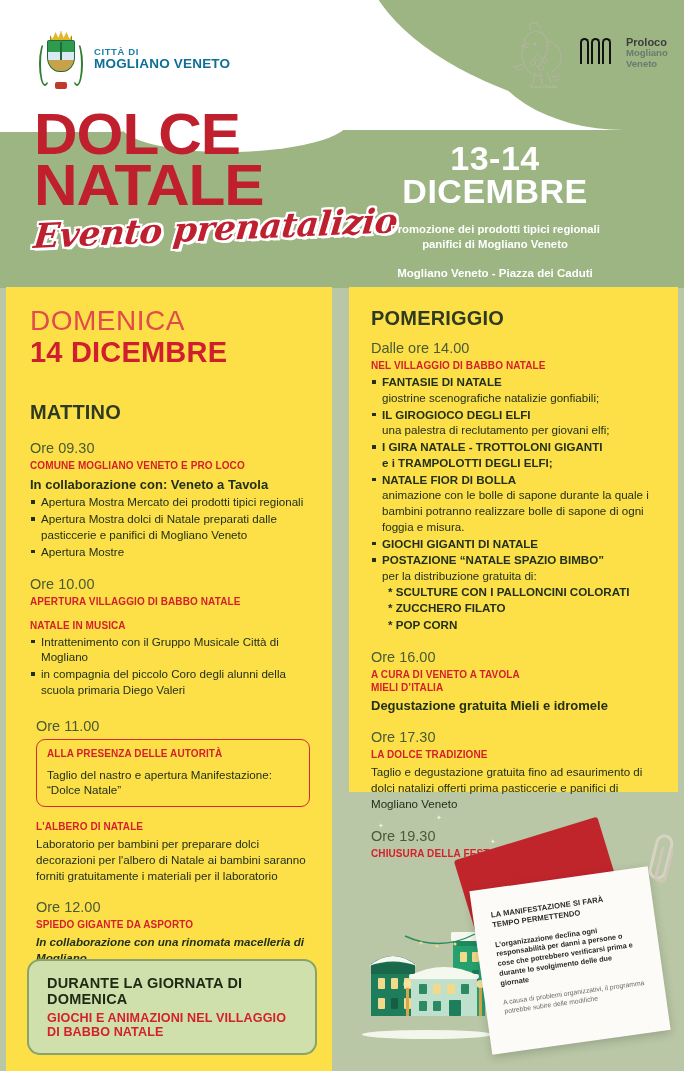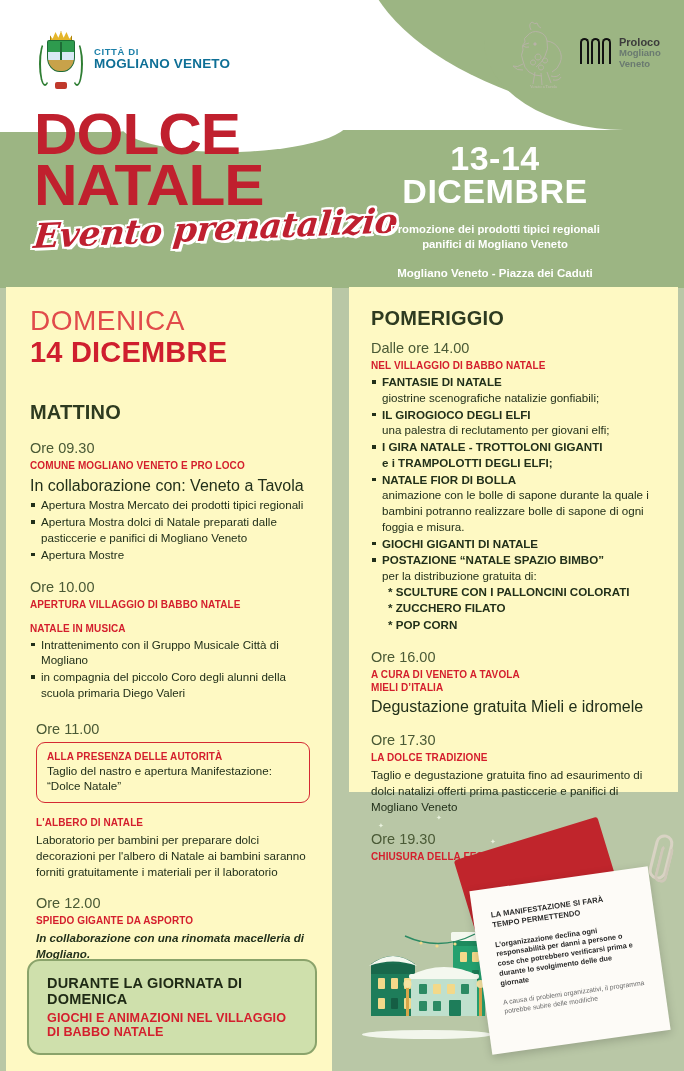--- a/index.html
+++ b/index.html
@@ -88,21 +88,21 @@
   }
   .crest .wreath-l { left: 1px; border-right-color: transparent; border-top-color: transparent; }
   .crest .wreath-r { right: 1px; border-left-color: transparent; border-top-color: transparent; }
   .crest .ribbon { position:absolute; left:17px; bottom:1px; width:12px; height:7px; background:#c0392b; border-radius:2px; }
   .city-text { line-height: 1.05; }
   .citta-di { font-size: 9.5px; letter-spacing: .6px; color: #1b7fa8; font-weight: 600; }
   .city-name { font-size: 13.5px; letter-spacing: .2px; color: #0e6f96; font-weight: 800; font-stretch: condensed; }
 
   
   .rooster { position: absolute; left: 505px; top: 20px; width: 62px; height: 70px; }
-  .proloco { position: absolute; left: 580px; top: 36px; display: flex; align-items: flex-start; gap: 7px; }
+  .proloco { position: absolute; left: 580px; top: 36px; display: flex; align-items: flex-start; gap: 14px; }
   .proloco-mark { width: 32px; height: 28px; position: relative; }
   .proloco-mark span {
     position: absolute; bottom: 0; width: 9px; height: 26px;
     border: 2.6px solid #111; border-bottom: none;
     border-radius: 5px 5px 0 0;
   }
   .proloco-mark span:nth-child(1){ left:0; }
   .proloco-mark span:nth-child(2){ left:11px; }
   .proloco-mark span:nth-child(3){ left:22px; }
   .proloco-text { line-height: 1.12; }
@@ -140,21 +140,21 @@
   }
   .date-sub {
     margin-top: 13px; color: #ffffff; font-size: 11.3px; font-weight: 700;
     line-height: 1.32;
   }
   .date-place { margin-top: 16px; color: #ffffff; font-size: 11.5px; font-weight: 800; }
 
   
   .panel {
     position: absolute;
-    background: #fef9c3;
+    background: #fde047;
   }
   .panel-left  { left: 6px;   top: 287px; width: 326px; height: 784px; }
   .panel-right { left: 349px; top: 287px; width: 329px; height: 505px; }
 
   .pad-l { padding: 20px 22px 0 24px; }
   .pad-r { padding: 20px 20px 0 22px; }
 
   .domenica {
     font-family: "Liberation Sans Narrow","Liberation Sans", sans-serif;
     font-size: 28px; font-weight: 500; color: #e14b4b; line-height: 1;
@@ -172,21 +172,21 @@
   .mattino { margin-top: 34px; }
 
   .ora {
     font-size: 14.5px; color: #4a5a36; margin-top: 16px; font-weight: 400;
   }
   .red-head {
     font-size: 10px; font-weight: 800; color: #d41f2d;
     letter-spacing: .1px; margin-top: 3px; line-height: 1.3;
   }
   .dark-bold {
-    font-size: 16px; font-weight: 400; color: #22301a; margin-top: 5px;
+    font-size: 13px; font-weight: 700; color: #22301a; margin-top: 5px;
   }
   .body-line {
     font-size: 11.6px; color: #22301a; line-height: 1.36;
   }
   .body-line.italic { font-style: italic; font-weight: 600; }
   ul.bullets { list-style: none; margin-top: 2px; }
   ul.bullets > li {
     position: relative; padding-left: 11px;
     font-size: 11.6px; color: #22301a; line-height: 1.36; margin-top: 1px;
   }
@@ -351,21 +351,21 @@
         <ul class="bullets">
           <li>Intrattenimento con il Gruppo Musicale Città di Mogliano</li>
           <li>in compagnia del piccolo Coro degli alunni della scuola primaria Diego Valeri</li>
         </ul>
       </div>
 
       <div class="indent-block">
         <div class="ora" style="margin-top:20px">Ore 11.00</div>
         <div class="auth-box">
           <div class="red-head" style="margin-top:0">ALLA PRESENZA DELLE AUTORITÀ</div>
-          <div class="body-line" style="margin-top:0">Taglio del nastro e apertura Manifestazione: “Dolce Natale”</div>
+          <div class="body-line" style="margin-top:7px">Taglio del nastro e apertura Manifestazione: “Dolce Natale”</div>
         </div>
         <div class="red-head" style="margin-top:13px">L'ALBERO DI NATALE</div>
         <div class="body-line" style="margin-top:3px">Laboratorio per bambini per preparare dolci decorazioni per l'albero di Natale ai bambini saranno forniti gratuitamente i materiali per il laboratorio</div>
       </div>
 
       <div class="indent-block">
         <div class="ora">Ore 12.00</div>
         <div class="red-head">SPIEDO GIGANTE DA ASPORTO</div>
         <div class="body-line italic" style="margin-top:3px">In collaborazione con una rinomata macelleria di Mogliano.</div>
       </div>

